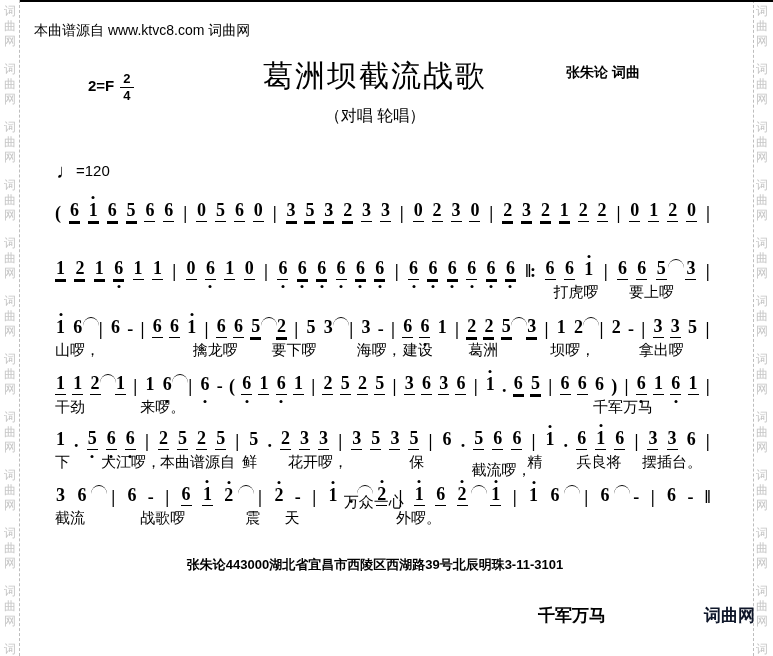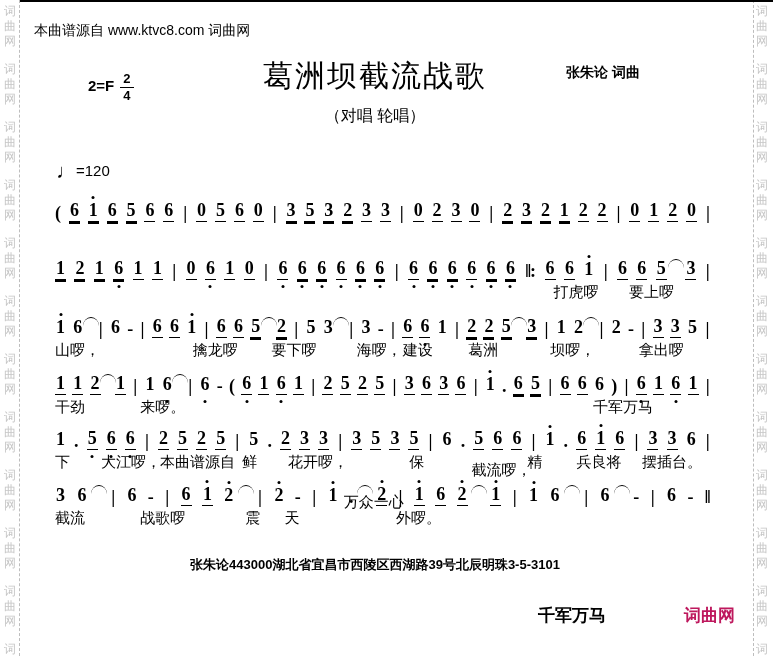--- a/index.html
+++ b/index.html
@@ -482,16 +482,16 @@
         <span class="bar fin">‖</span>
       </div>
       <span class="lyric" style="left: 0%;">截流</span>
       <span class="lyric" style="left: 13%;">战歌啰</span>
       <span class="lyric" style="left: 29%;">震</span>
       <span class="lyric" style="left: 35%;">天</span>
       <span class="lyric" style="left: 52%;">外啰。</span>
     </div>
   </div>
 
-<div class="address">张朱论443000湖北省宜昌市西陵区西湖路39号北辰明珠3-5-3101</div>
+<div class="address">张朱论443000湖北省宜昌市西陵区西湖路39号北辰明珠3-11-3101</div>
 
 <div class="footer-source">千军万马</div>
-<div class="footer-site" style="color: #be185d;">词曲网</div>
+<div class="footer-site" style="color: #0f172a; margin-left: 20px;">词曲网</div>
 
 </body></html>

